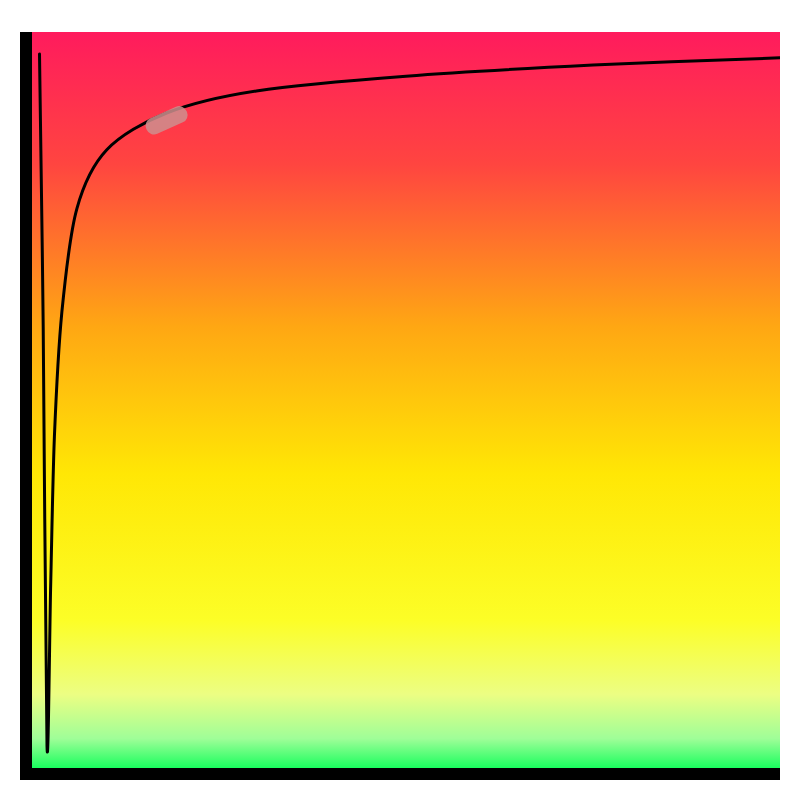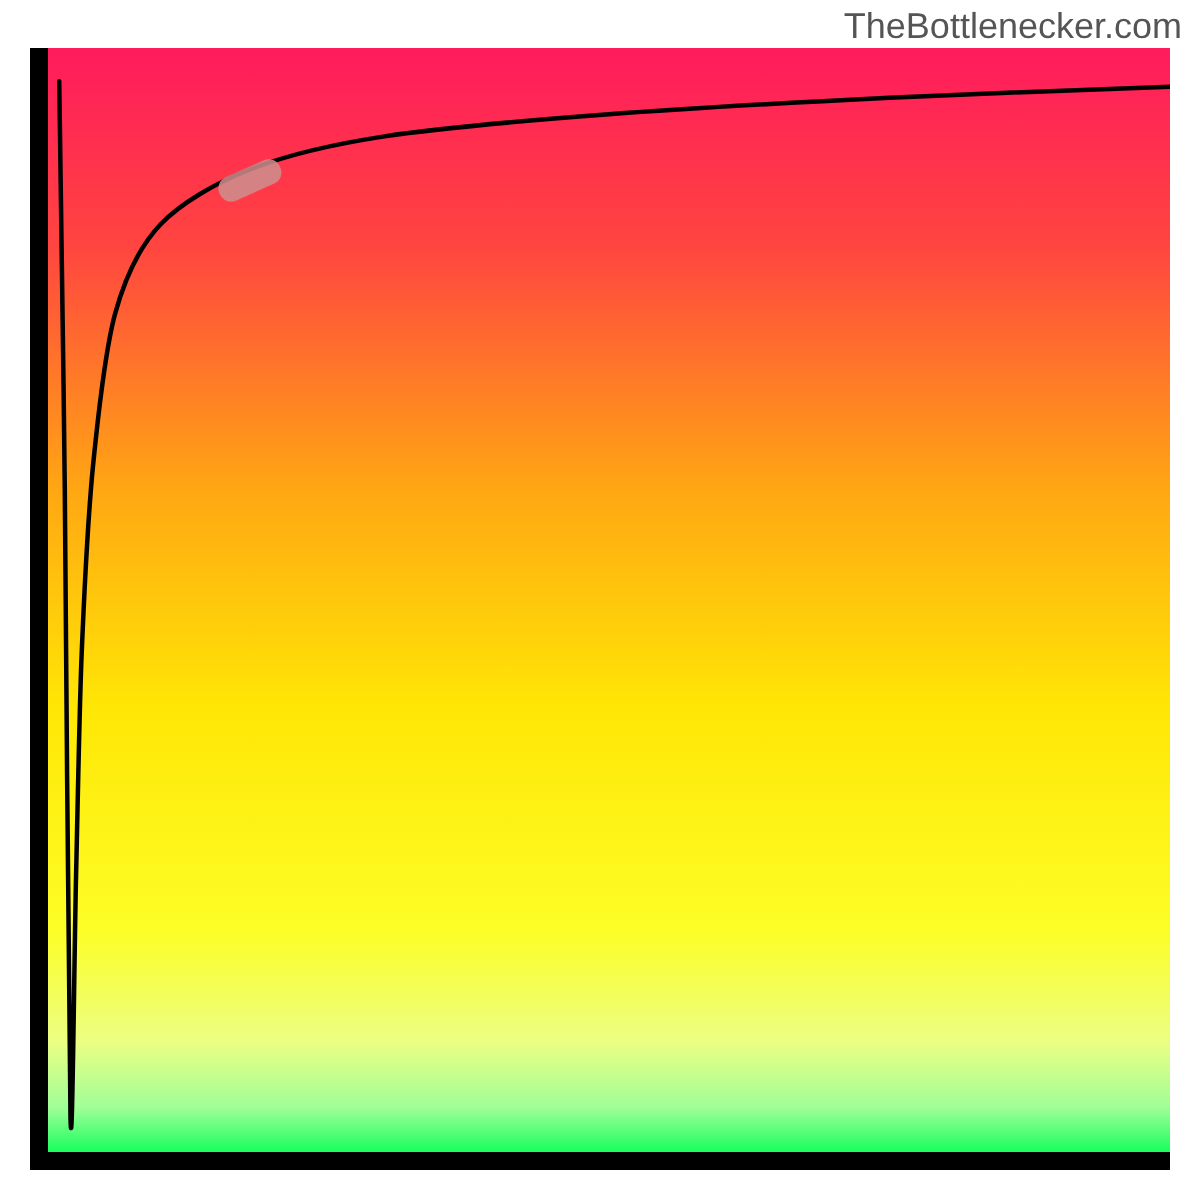--- a/index.html
+++ b/index.html
@@ -81,21 +81,20 @@
   .marker {
     fill: #CE8F8E;
     opacity: 0.85;
   }
 </style>
 </head>
 <body>
 
 <div class="container">
 
-  <div class="watermark">TheBottlenecker.com</div>
 
   <div class="axis-left"></div>
 
   <div class="axis-bottom"></div>
 
   <div class="plot-area">
     <svg viewBox="0 0 748 736" preserveAspectRatio="none">
       <defs>
         <linearGradient id="bgGrad" x1="0" y1="0" x2="0" y2="1">
             <stop offset="0%" stop-color="#FF1B5D"></stop>

